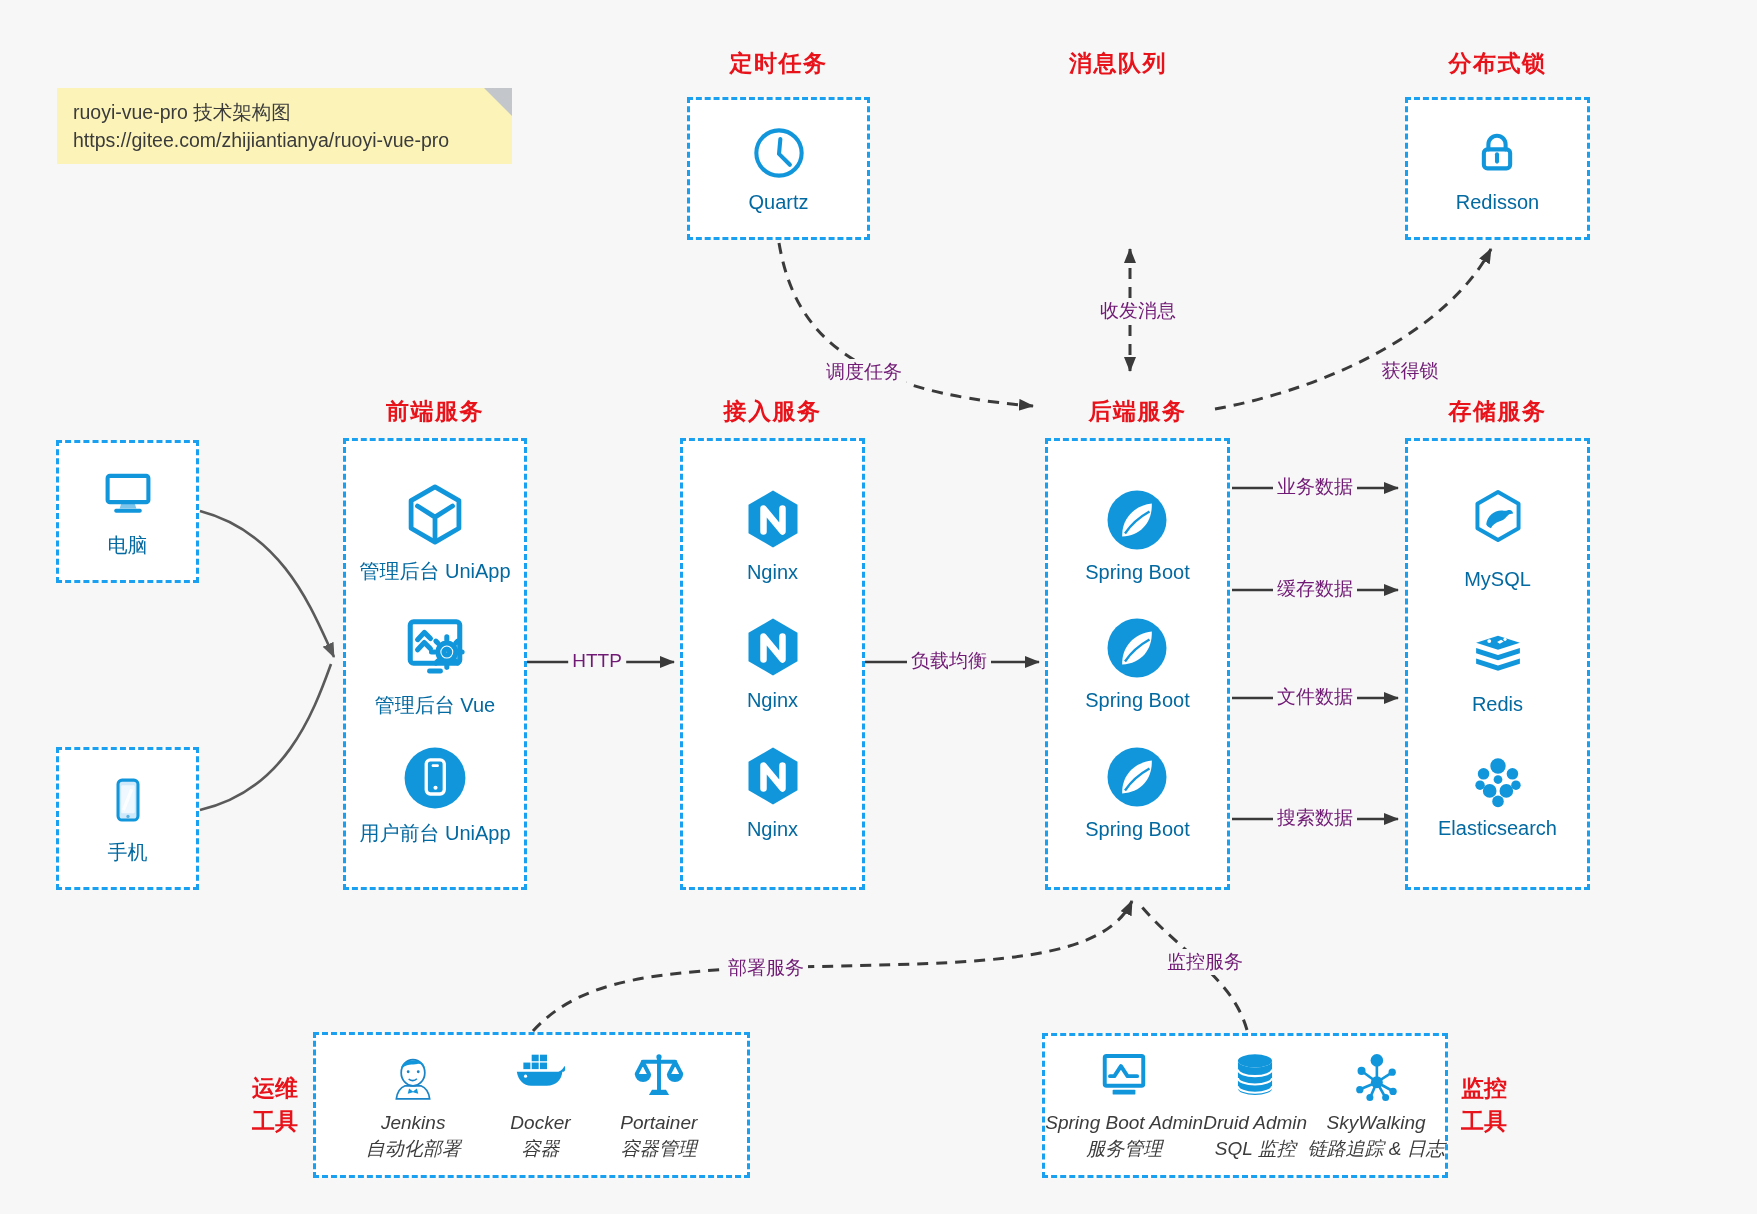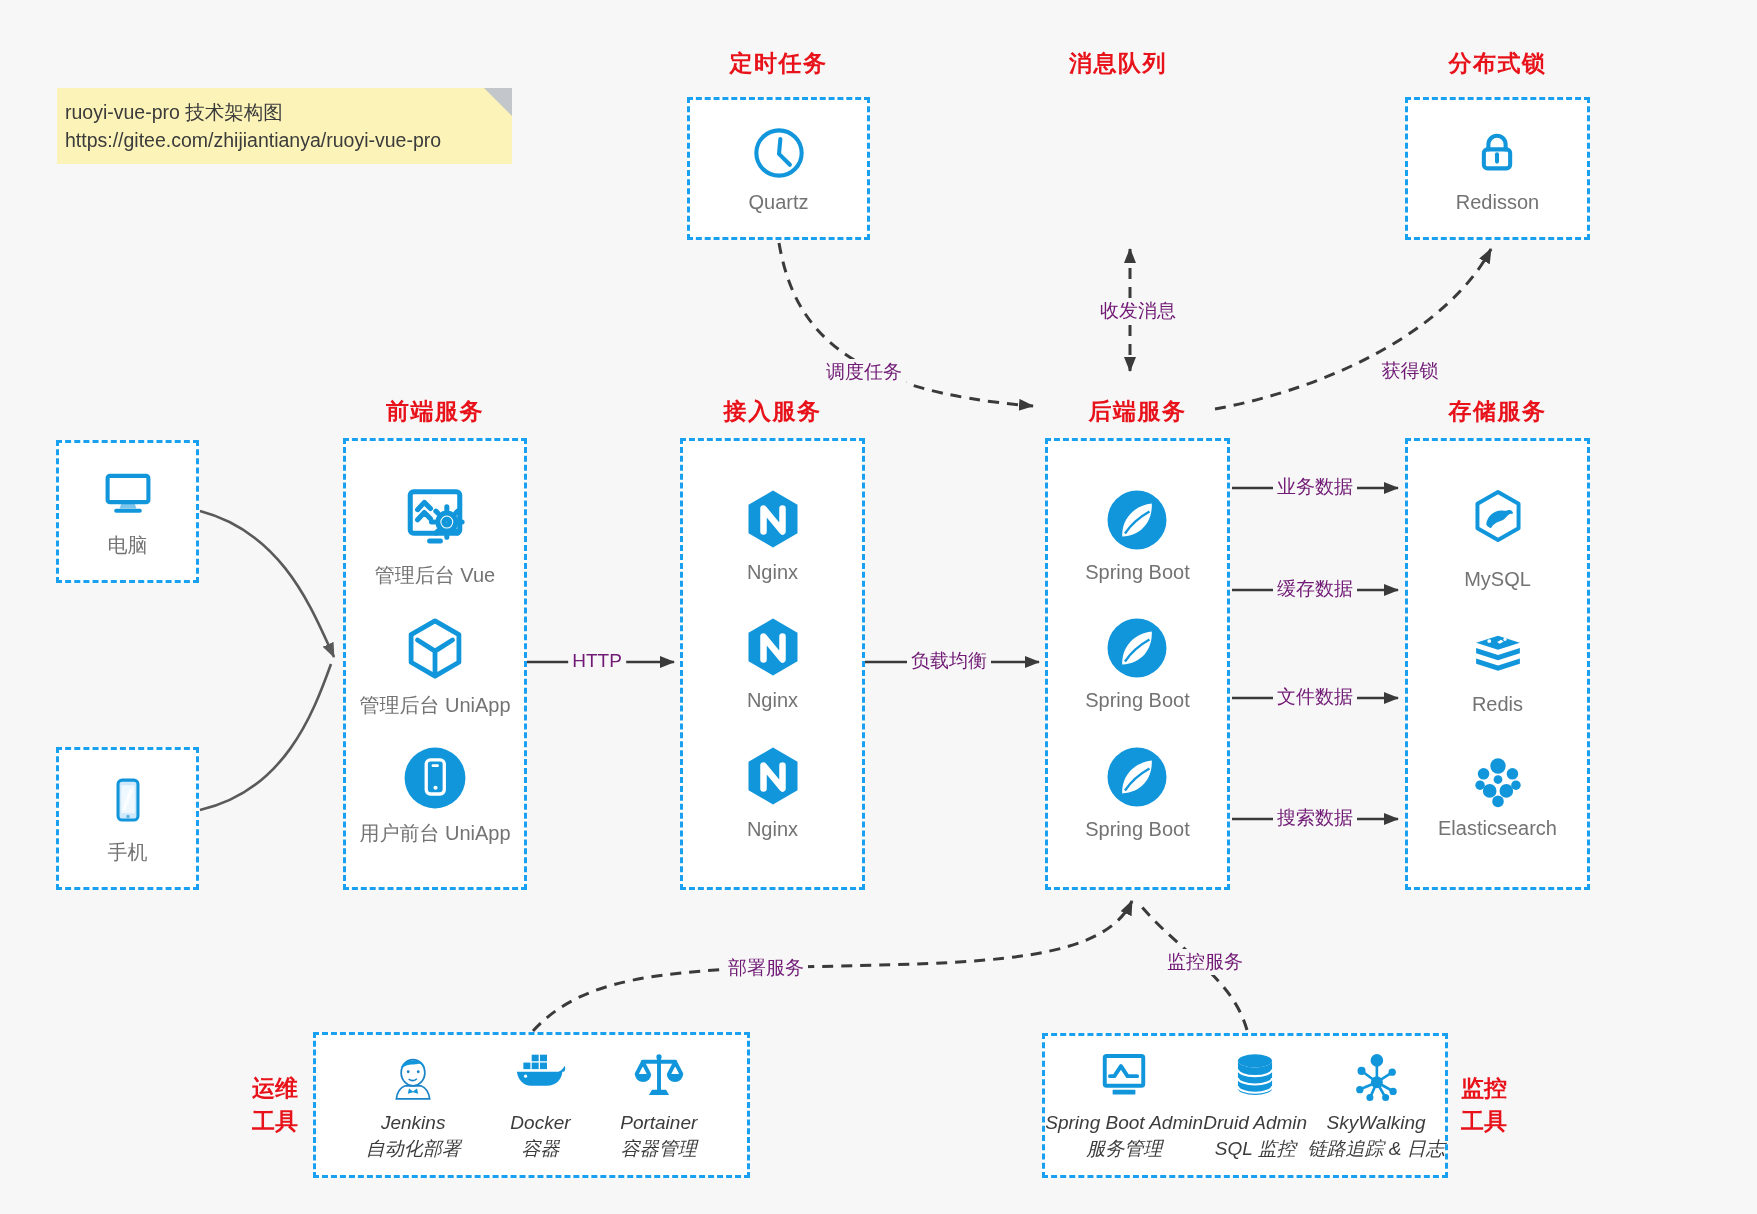--- a/index.html
+++ b/index.html
@@ -10,33 +10,33 @@
         display:flex;flex-direction:column;align-items:center;justify-content:space-evenly;z-index:2;}
   .dbox.center{justify-content:center;}
   .dbox.row-box{flex-direction:row;justify-content:space-evenly;align-items:center;}
 
   .gtitle{position:absolute;color:#e8121a;font-weight:700;font-size:23px;text-align:center;
           letter-spacing:1.5px;z-index:2;white-space:nowrap;}
   .side-title{position:absolute;color:#e8121a;font-weight:700;font-size:23px;line-height:33px;
           text-align:center;z-index:2;white-space:nowrap;}
 
   .item{display:flex;flex-direction:column;align-items:center;gap:9px;}
-  .item .lbl{font-size:20px;color:#737373;white-space:nowrap;}
+  .item .lbl{font-size:20px;color:#0369a1;white-space:nowrap;}
   .bitem{display:flex;flex-direction:column;align-items:center;gap:5px;text-align:center;font-style:italic;}
   .bitem .nm,.bitem .ds{font-size:19px;color:#3c3c3c;line-height:1.35;white-space:nowrap;}
 
   .elabel{position:absolute;transform:translate(-50%,-50%);background:#f7f7f7;padding:0 4px;
           font-size:19px;color:#701a75;white-space:nowrap;z-index:3;}
 
   svg.wires{position:absolute;left:0;top:0;z-index:1;}
   .icon{display:block;}
 
   
   .note{position:absolute;left:57px;top:88px;width:455px;height:76px;background:#fbf3b8;z-index:2;
-        box-sizing:border-box;padding:10px 8px;}
+        box-sizing:border-box;padding:10px 16px;}
   .note .nline{font-size:19.5px;color:#3b3b3b;line-height:28px;white-space:nowrap;}
   .note .fold{position:absolute;top:0;right:0;width:28px;height:28px;background:#c3c7cc;
         clip-path:polygon(0 0,100% 0,100% 100%);}
 
   
   .s{stroke:#1296db;fill:none;stroke-width:4.5;stroke-linecap:round;stroke-linejoin:round;}
   .f{fill:#1296db;}
 </style>
 </head>
 <body>
@@ -282,30 +282,30 @@
     </div>
   </div>
 
   <div class="gtitle" style="left:343px;top:396px;width:184px;">前端服务</div>
   <div class="gtitle" style="left:680px;top:396px;width:185px;">接入服务</div>
   <div class="gtitle" style="left:1045px;top:396px;width:185px;">后端服务</div>
   <div class="gtitle" style="left:1405px;top:396px;width:185px;">存储服务</div>
 
   <div class="dbox" style="left:343px;top:438px;width:184px;height:452px;padding:14px 0;">
     <div class="item">
+      <svg class="icon" width="68" height="68">
+          <use href="#i-cube"></use>
+        </svg>
+      <span class="lbl">管理后台 UniApp</span>
+    </div>
+    <div class="item">
       <svg class="icon" width="72" height="72">
           <use href="#i-adminvue"></use>
         </svg>
       <span class="lbl">管理后台 Vue</span>
-    </div>
-    <div class="item">
-      <svg class="icon" width="68" height="68">
-          <use href="#i-cube"></use>
-        </svg>
-      <span class="lbl">管理后台 UniApp</span>
     </div>
     <div class="item">
       <svg class="icon" width="66" height="66">
           <use href="#i-phonecircle"></use>
         </svg>
       <span class="lbl">用户前台 UniApp</span>
     </div>
   </div>
 
   <div class="dbox" style="left:680px;top:438px;width:185px;height:452px;padding:14px 0;">

